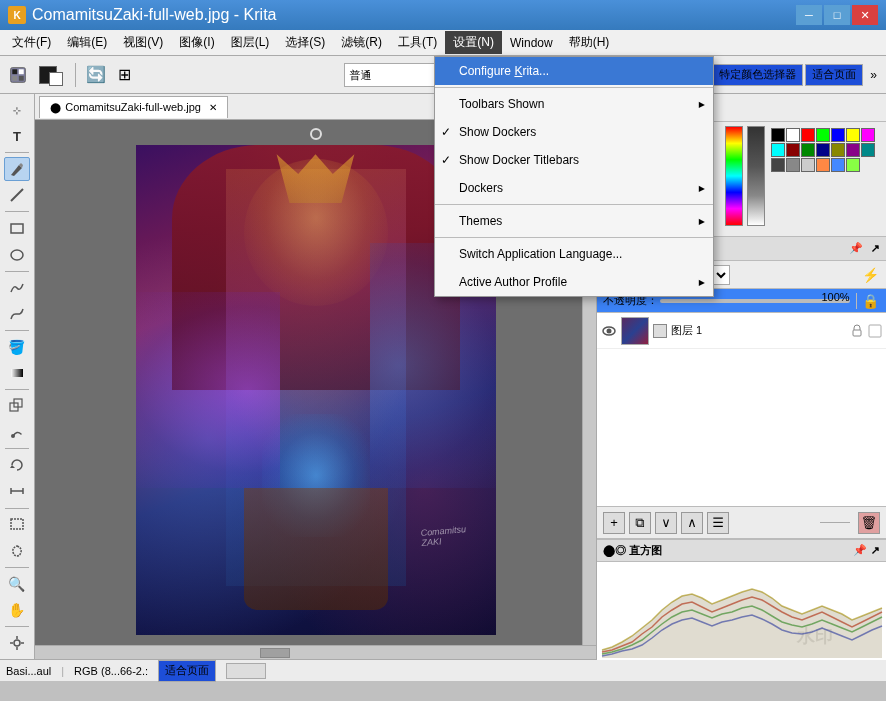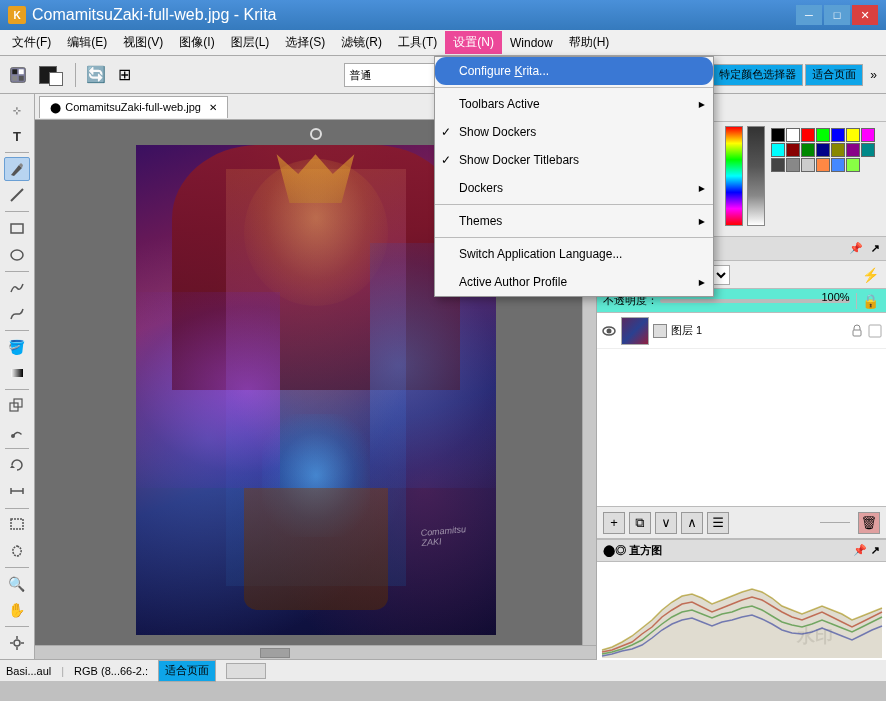--- a/index.html
+++ b/index.html
@@ -54,21 +54,21 @@
       align-items: center;
       padding: 0 4px;
     }
     .menu-item {
       padding: 3px 8px;
       cursor: pointer;
       font-size: 12px;
       color: #000;
       white-space: nowrap;
     }
-    .menu-item.active { background: #ec4899; color: white; }
+    .menu-item.active { background: #404040; color: white; }
 
     
     #toolbar {
       width: 100%;
       height: 38px;
       background: #ececec;
       border-bottom: 1px solid #aaa;
       display: flex;
       align-items: center;
       padding: 0 4px;
@@ -222,21 +222,21 @@
       background: #ececec;
       border-bottom: 1px solid #bbb;
       display: flex; align-items: center; padding: 0 6px; gap: 4px;
     }
     .layer-select {
       flex: 1; height: 20px; font-size: 11px;
       background: white; border: 1px solid #aaa;
     }
     #opacity-bar {
       height: 24px;
-      background: #5eead4;
+      background: #3b82f6;
       border-bottom: 1px solid #bbb;
       display: flex; align-items: center; padding: 0 6px; gap: 2px;
       font-size: 11px;
     }
     .opacity-slider {
       flex: 1; height: 4px; background: #bbb; border-radius: 2px; position: relative;
     }
     #layer-list { flex: 1; background: white; overflow: hidden; }
     .layer-item {
       height: 36px;
@@ -303,41 +303,40 @@
       z-index: 200;
     }
     .menu-row {
       height: 28px;
       padding: 0 16px 0 24px;
       display: flex; align-items: center;
       cursor: pointer;
       font-size: 12px;
       color: #000;
       position: relative;
-      border-radius: 11px;
     }
     .menu-row.highlighted { background: #3a78d4; color: white; }
     .menu-row.has-sub::after {
       content: '▶';
       position: absolute; right: 8px;
       font-size: 8px;
     }
     .menu-row .check-mark {
       position: absolute; left: 6px;
       font-size: 12px;
     }
     .menu-divider { height: 1px; background: #bbb; margin: 2px 0; }
     .prop-input {
       width: 60px; height: 22px;
       border: 1px solid #aaa; background: white;
       font-size: 11px; padding: 0 4px;
     }
     .prop-btn {
       height: 22px; padding: 0 6px;
-      border: 1px solid #aaa; background: #0ea5e9;
+      border: 1px solid #aaa; background: #1d4ed8;
       cursor: pointer; font-size: 11px;
     }
 
     
     #tool-options {
       height: 28px;
       background: #ececec;
       border-bottom: 1px solid #bbb;
       display: flex; align-items: center; padding: 0 6px;
       font-size: 11px;
@@ -719,21 +718,21 @@
   <button class="prop-btn">适合页面</button>
   <div style="width:40px;height:16px;background:#ddd;border:1px solid #aaa;"></div>
 </div>
 
 <div id="settings-menu">
   <div class="menu-row highlighted">
     <span>Configure <span style="text-decoration:underline;">K</span>rita...</span>
   </div>
   <div class="menu-divider"></div>
   <div class="menu-row has-sub">
-    <span>Toolbars Active</span>
+    <span>Toolbars Shown</span>
   </div>
   <div class="menu-row">
     <span class="check-mark">✓</span>
     <span>Show Dockers</span>
   </div>
   <div class="menu-row">
     <span class="check-mark">✓</span>
     <span>Show Docker Titlebars</span>
   </div>
   <div class="menu-row has-sub">

